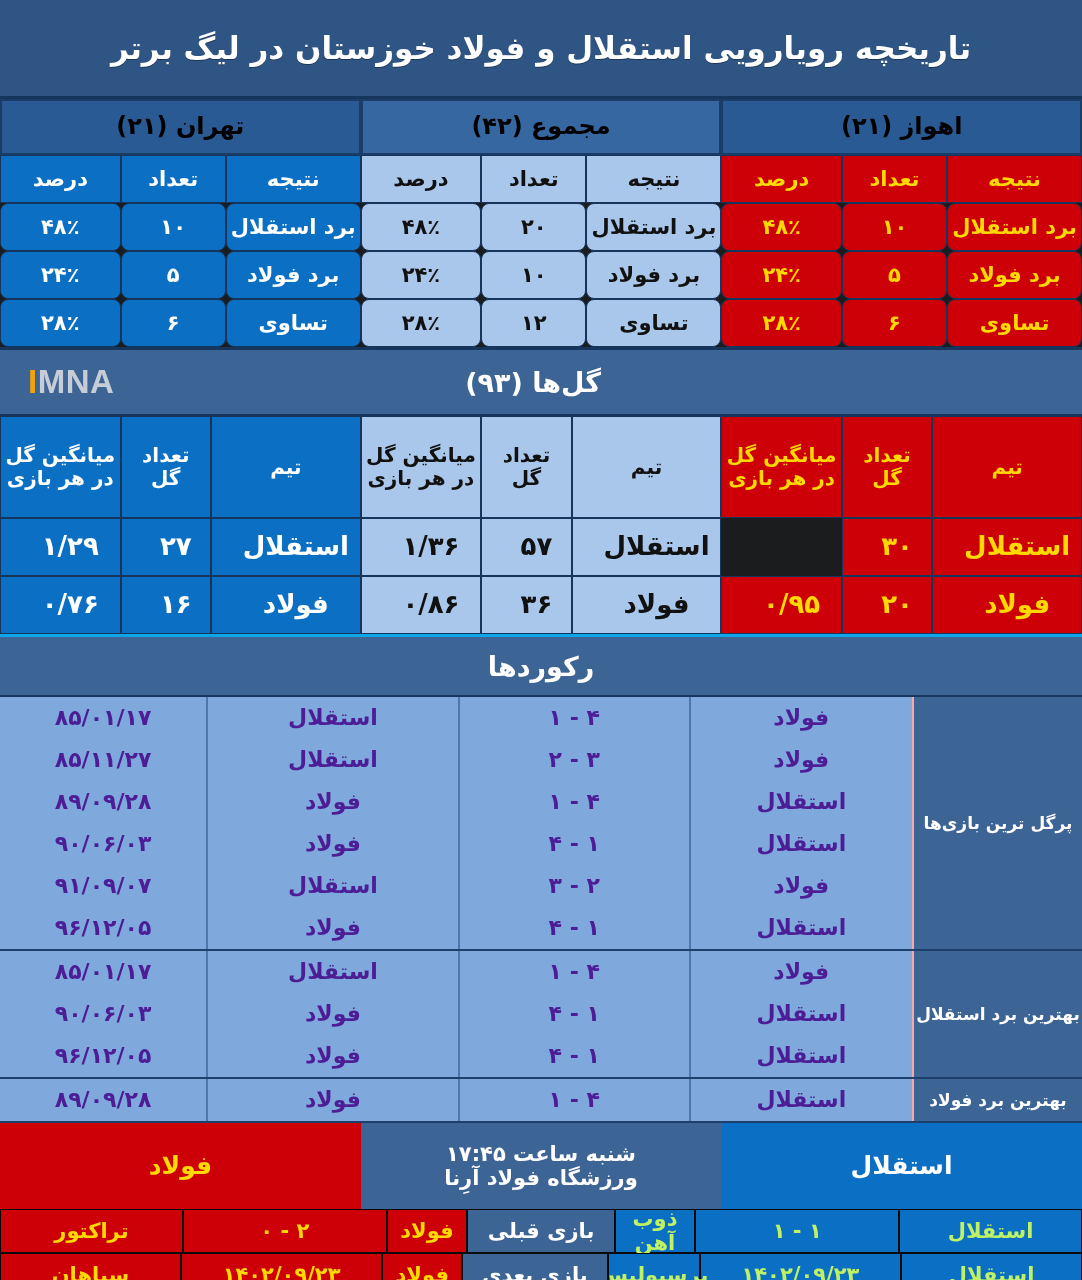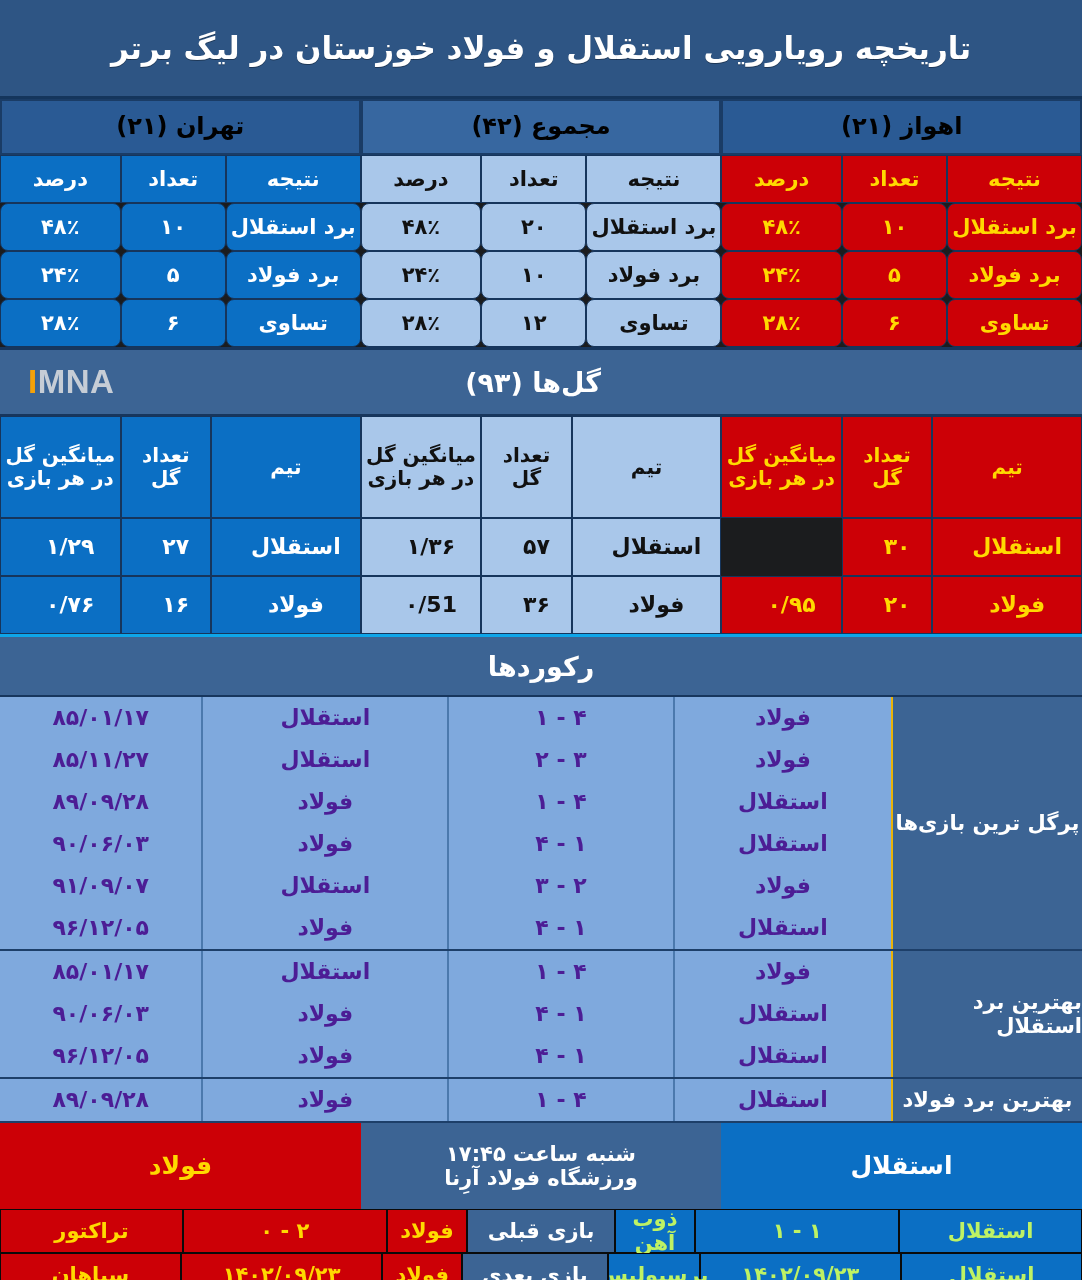--- a/index.html
+++ b/index.html
@@ -67,39 +67,39 @@
     font-size:27px;font-weight:bold;color:#ffffff;
   }
   #imna{position:absolute;right:auto;left:28px;display:flex;align-items:baseline;
         font-family:"Liberation Sans",sans-serif;font-weight:bold;font-size:33px;
         letter-spacing:.5px;direction:ltr;}
   #imna .i{color:#f5a209;}
   #imna .mna{color:#c6cdd6;}
 
   .g-col{width:360.66px;}
   .g-th{height:102px;font-size:20px;font-weight:bold;}
-  .g-td{height:58px;font-size:22px;font-weight:bold;padding-left:20px;}
+  .g-td{height:58px;font-size:26px;font-weight:bold;padding-left:20px;}
   .gc-avg{width:33.4%;}
   .gc-cnt{width:25.1%;}
   .gc-team{width:41.5%;}
   .twoline{display:flex;flex-direction:column;justify-content:center;}
 
   
   #rec-banner{
     width:1082px;height:58px;background:#3c6494;color:#fff;
     display:flex;align-items:center;justify-content:center;
     font-size:27px;font-weight:bold;
     border-top:3px solid #0ea5e9;border-bottom:2px solid #17365d;
   }
   .rec-group{display:flex;width:1082px;border-bottom:2px solid #1d3f69;}
   .rec-label{
-    width:191px;background:#3c6494;color:#fff;
-    font-size:21px;font-weight:bold;
+    width:170px;background:#3c6494;color:#fff;
+    font-size:17px;font-weight:bold;
     display:flex;align-items:center;justify-content:center;
-    border-left:2px solid #eab308;box-sizing:border-box;
+    border-left:2px solid #fca5a5;box-sizing:border-box;
   }
   .rec-rows{flex:1;}
   .rec-row{display:flex;height:42px;background:#7fa9dd;}
   .rc-team{width:24.5%;border-left:2px solid #4b79ad;}
   .rc-score{width:25.3%;border-left:2px solid #4b79ad;}
   .rc-opp{width:27.6%;border-left:2px solid #4b79ad;}
   .rc-date{width:22.6%;}
   .rec-row .cell{font-size:22px;font-weight:bold;color:#4c1d95;}
 
   
@@ -273,21 +273,21 @@
 
     <div class="row">
       <div class="row g-col">
         <div class="cell g-td red gc-team bdr-r">فولاد</div>
         <div class="cell g-td red gc-cnt bdr-r">۲۰</div>
         <div class="cell g-td red gc-avg bdr-r">۰/۹۵</div>
       </div>
       <div class="row g-col">
         <div class="cell g-td lightblue gc-team bdr-r">فولاد</div>
         <div class="cell g-td lightblue gc-cnt bdr-r">۳۶</div>
-        <div class="cell g-td lightblue gc-avg bdr-r">۰/51</div>
+        <div class="cell g-td lightblue gc-avg bdr-r">۰/۸۶</div>
       </div>
       <div class="row g-col">
         <div class="cell g-td blue gc-team bdr-r">فولاد</div>
         <div class="cell g-td blue gc-cnt bdr-r">۱۶</div>
         <div class="cell g-td blue gc-avg bdr-r">۰/۷۶</div>
       </div>
     </div>
   </div>
 
   <div id="rec-banner">رکوردها</div>

